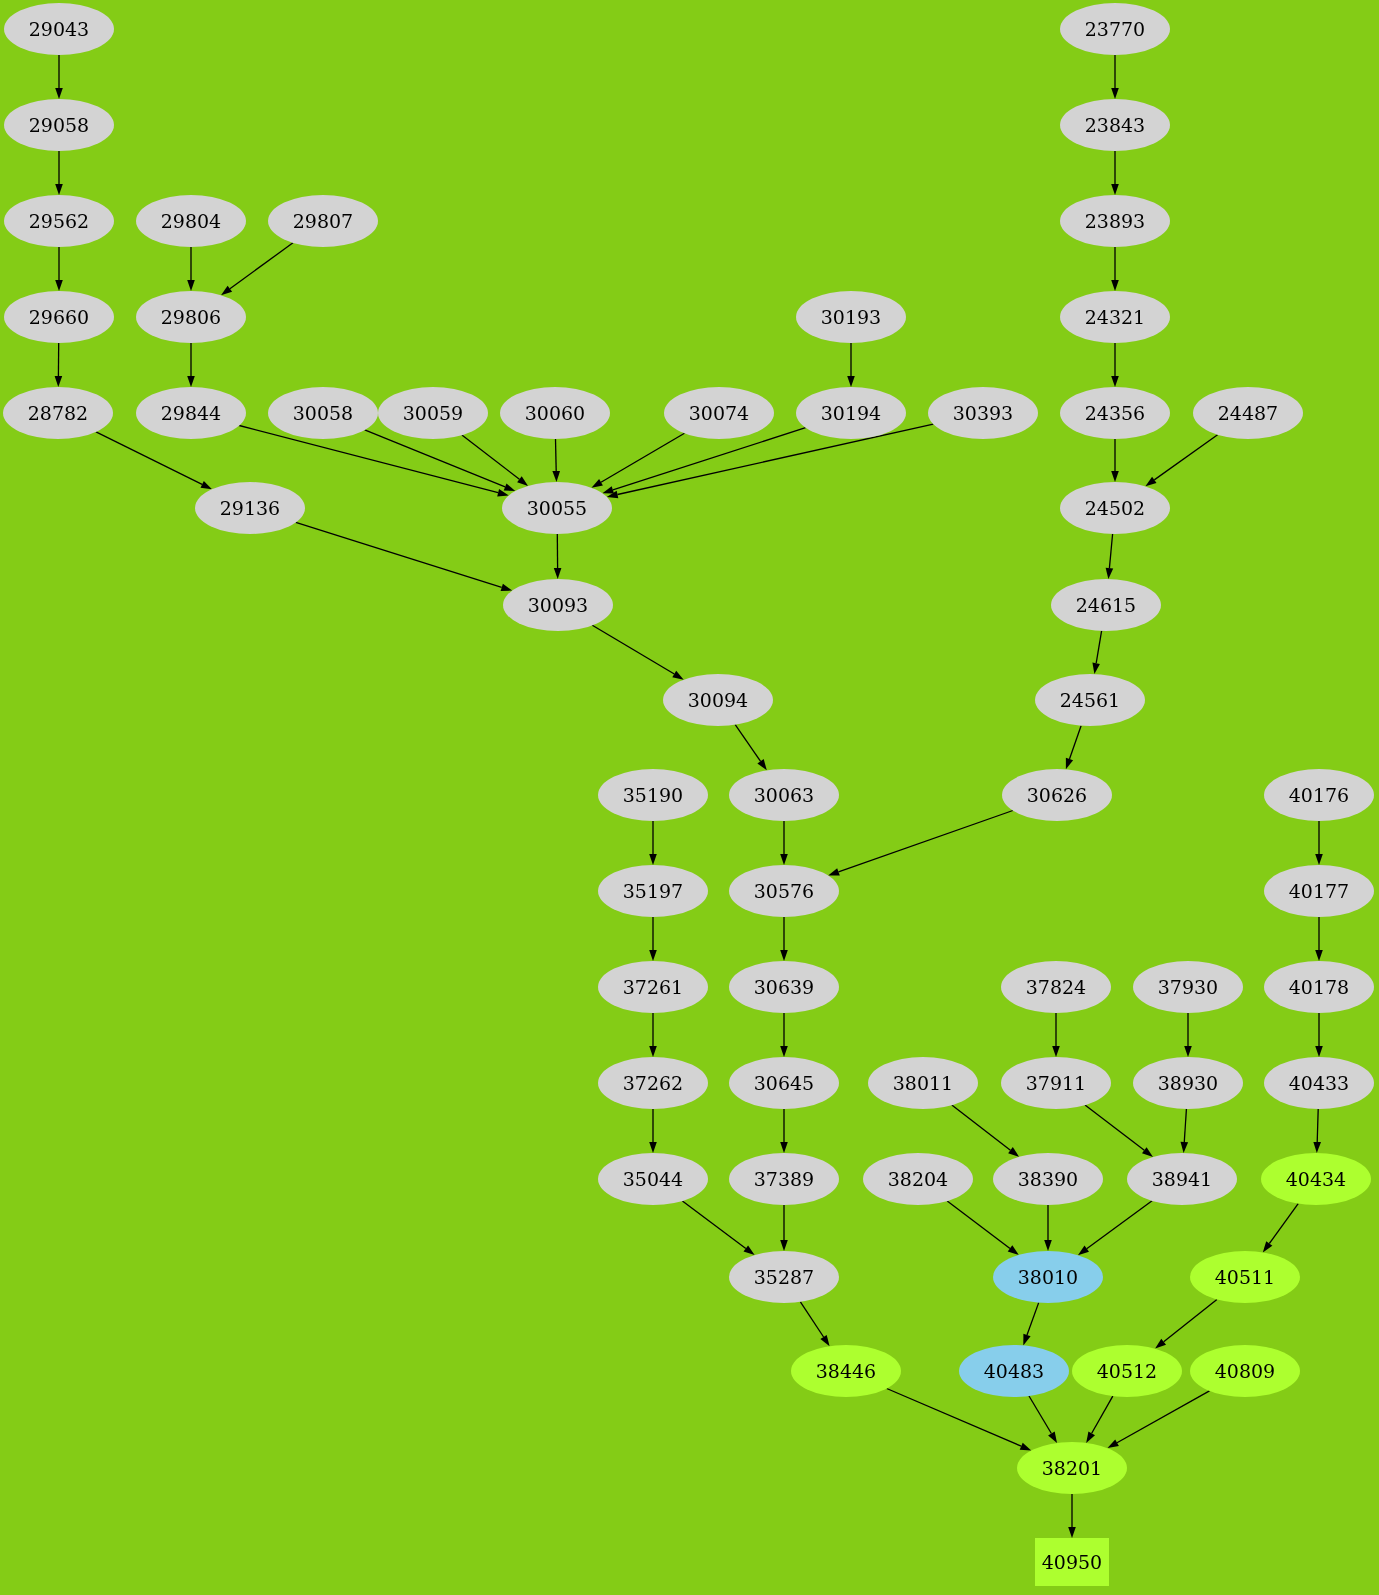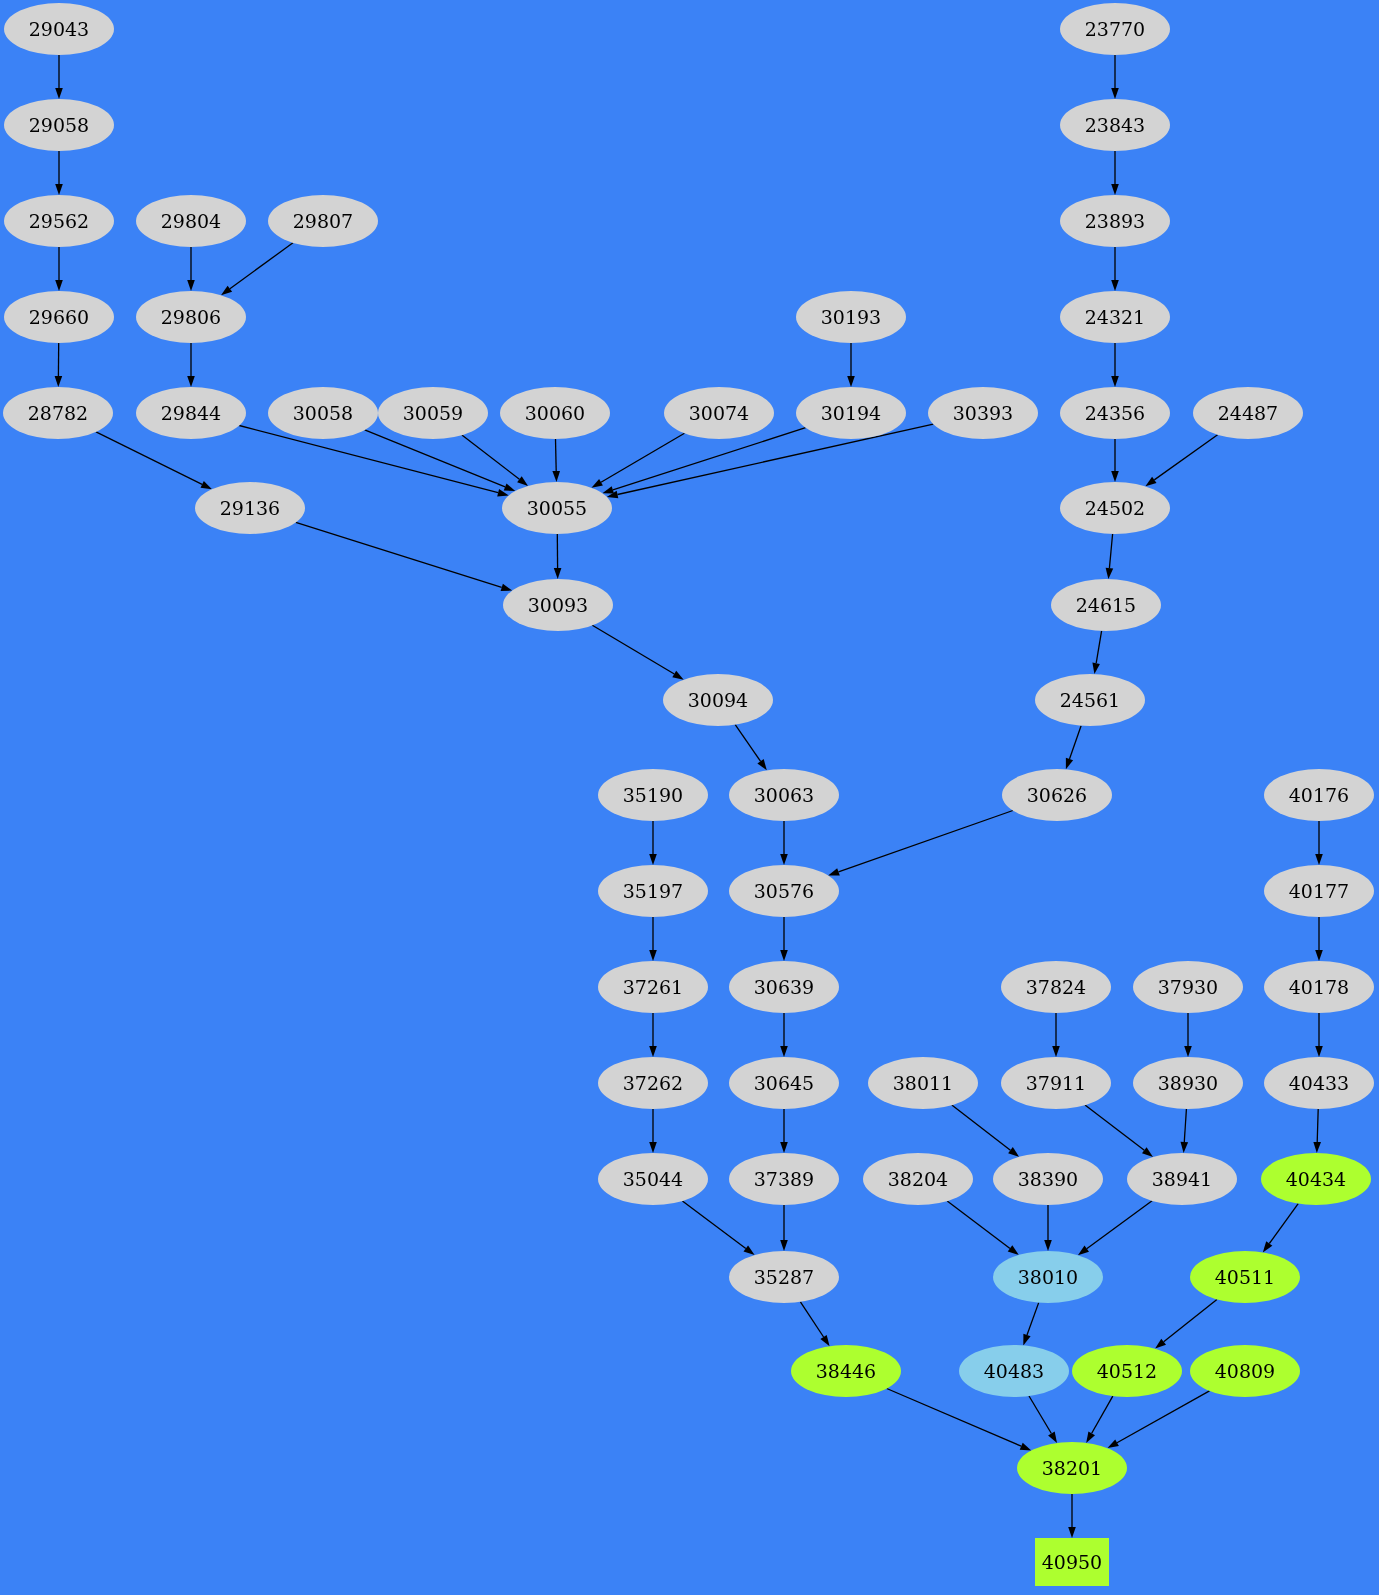--- a/index.html
+++ b/index.html
@@ -1,16 +1,16 @@
 <!DOCTYPE html>
 <html><head>
 <meta charset="utf-8">
 <style>
   html,body{margin:0;padding:0;background:#ffffff;}
-  .canvas{position:relative;width:1379px;height:1595px;background:#3b82f6;}
+  .canvas{position:relative;width:1379px;height:1595px;background:#84cc16;}
   svg{display:block;}
   text{font-family:"DejaVu Serif","Liberation Serif",serif;font-size:19px;fill:#000000;}
 </style>
 </head>
 <body>
 
 <div class="canvas">
   <svg id="graph-svg" width="1379" height="1595" viewBox="0 0 1379 1595" xmlns="http://www.w3.org/2000/svg">
       <line x1="59.0" y1="55.0" x2="59.0" y2="88.0" stroke="#000000" stroke-width="1.3"></line>
       <polygon points="59.0,99.0 55.2,88.0 62.8,88.0" fill="#000000"></polygon>

